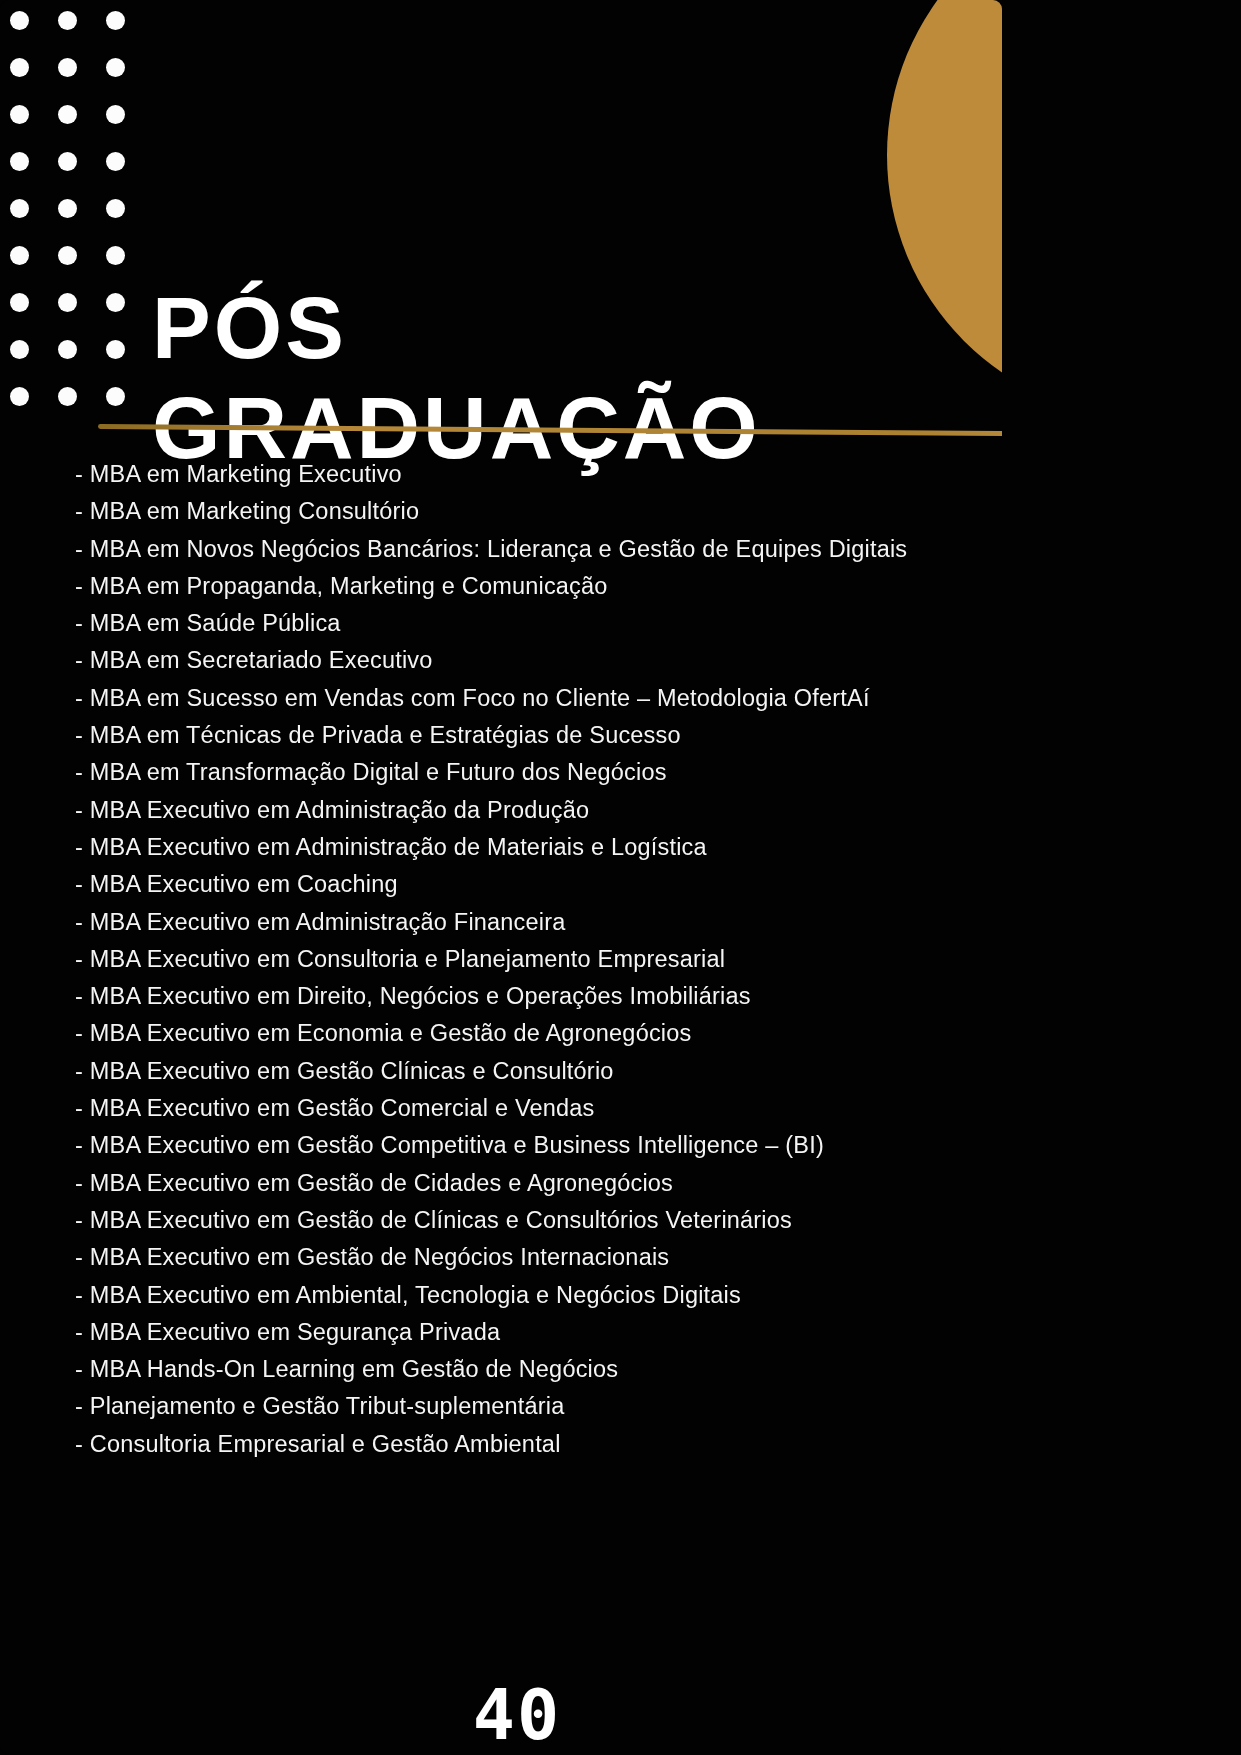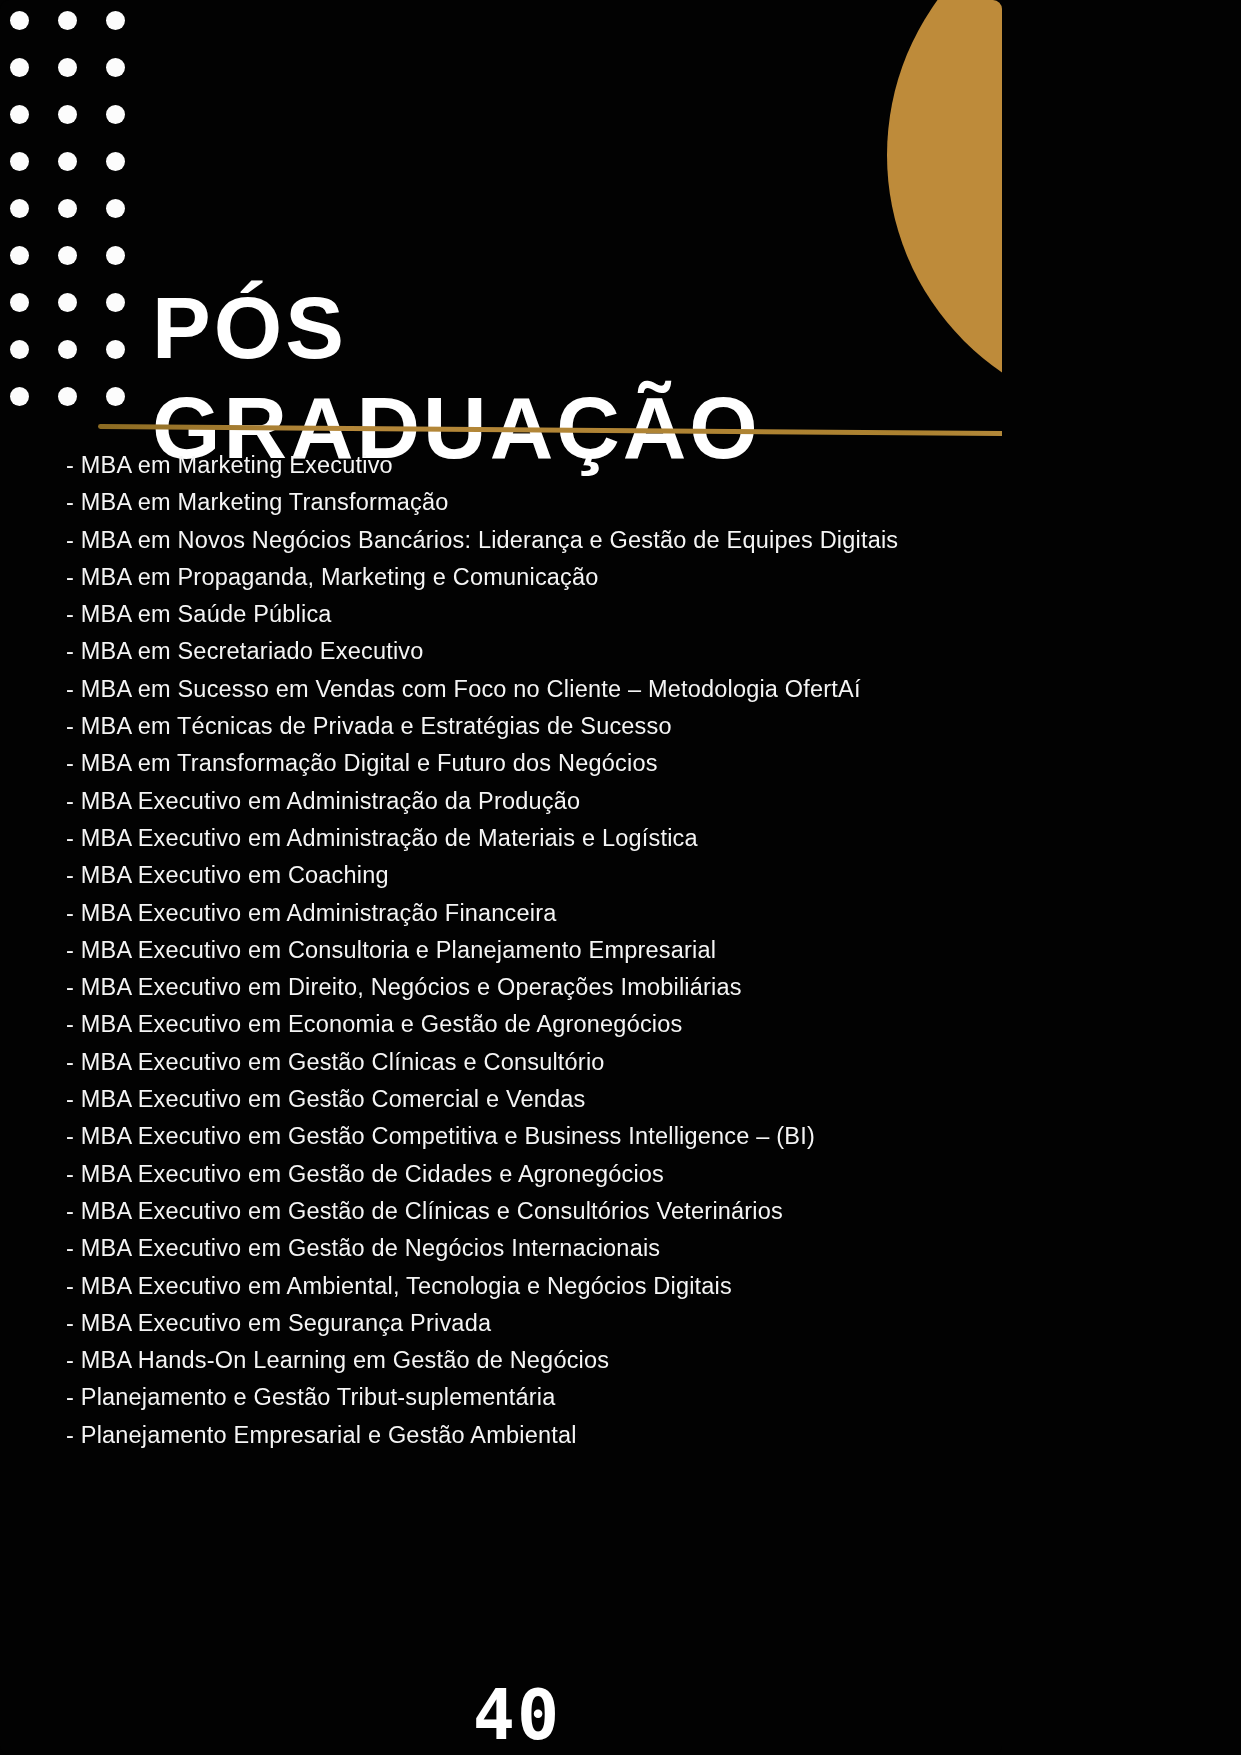--- a/index.html
+++ b/index.html
@@ -43,21 +43,21 @@
     left:98px;top:424px;
     width:946px;height:5px;
     border-radius:3px;
     background:linear-gradient(90deg,#8c6b22,#b5883a 25%,#ab8130 85%,#b68b3d);
     transform:rotate(0.45deg);
     transform-origin:0 50%;
   }
   .course-list{
     position:absolute;
     left:66px;top:447px;
-    margin:0;padding:0;
+    margin:9px;padding:0;
     list-style:none;
     font-size:23.5px;
     line-height:37.3px;
     letter-spacing:0.2px;
     font-weight:400;
     color:#f5f5f5;
     white-space:nowrap;
   }
   .page-number{
     position:absolute;
@@ -108,21 +108,21 @@
     </div>
 
   <div class="gold-circle"></div>
 
   <h1 class="title"><span>PÓS</span><br><span>GRADUAÇÃO</span></h1>
 
   <div class="title-underline"></div>
 
   <ul class="course-list">
       <li>- MBA em Marketing Executivo</li>
-      <li>- MBA em Marketing Transformação</li>
+      <li>- MBA em Marketing Consultório</li>
       <li>- MBA em Novos Negócios Bancários: Liderança e Gestão de Equipes Digitais</li>
       <li>- MBA em Propaganda, Marketing e Comunicação</li>
       <li>- MBA em Saúde Pública</li>
       <li>- MBA em Secretariado Executivo</li>
       <li>- MBA em Sucesso em Vendas com Foco no Cliente – Metodologia OfertAí</li>
       <li>- MBA em Técnicas de Privada e Estratégias de Sucesso</li>
       <li>- MBA em Transformação Digital e Futuro dos Negócios</li>
       <li>- MBA Executivo em Administração da Produção</li>
       <li>- MBA Executivo em Administração de Materiais e Logística</li>
       <li>- MBA Executivo em Coaching</li>
@@ -133,18 +133,18 @@
       <li>- MBA Executivo em Gestão Clínicas e Consultório</li>
       <li>- MBA Executivo em Gestão Comercial e Vendas</li>
       <li>- MBA Executivo em Gestão Competitiva e Business Intelligence – (BI)</li>
       <li>- MBA Executivo em Gestão de Cidades e Agronegócios</li>
       <li>- MBA Executivo em Gestão de Clínicas e Consultórios Veterinários</li>
       <li>- MBA Executivo em Gestão de Negócios Internacionais</li>
       <li>- MBA Executivo em Ambiental, Tecnologia e Negócios Digitais</li>
       <li>- MBA Executivo em Segurança Privada</li>
       <li>- MBA Hands-On Learning em Gestão de Negócios</li>
       <li>- Planejamento e Gestão Tribut-suplementária</li>
-      <li>- Planejamento Empresarial e Gestão Ambiental</li>
+      <li>- Consultoria Empresarial e Gestão Ambiental</li>
     </ul>
 
   <div class="page-number">40</div>
 
 </div>
 
 </body></html>

